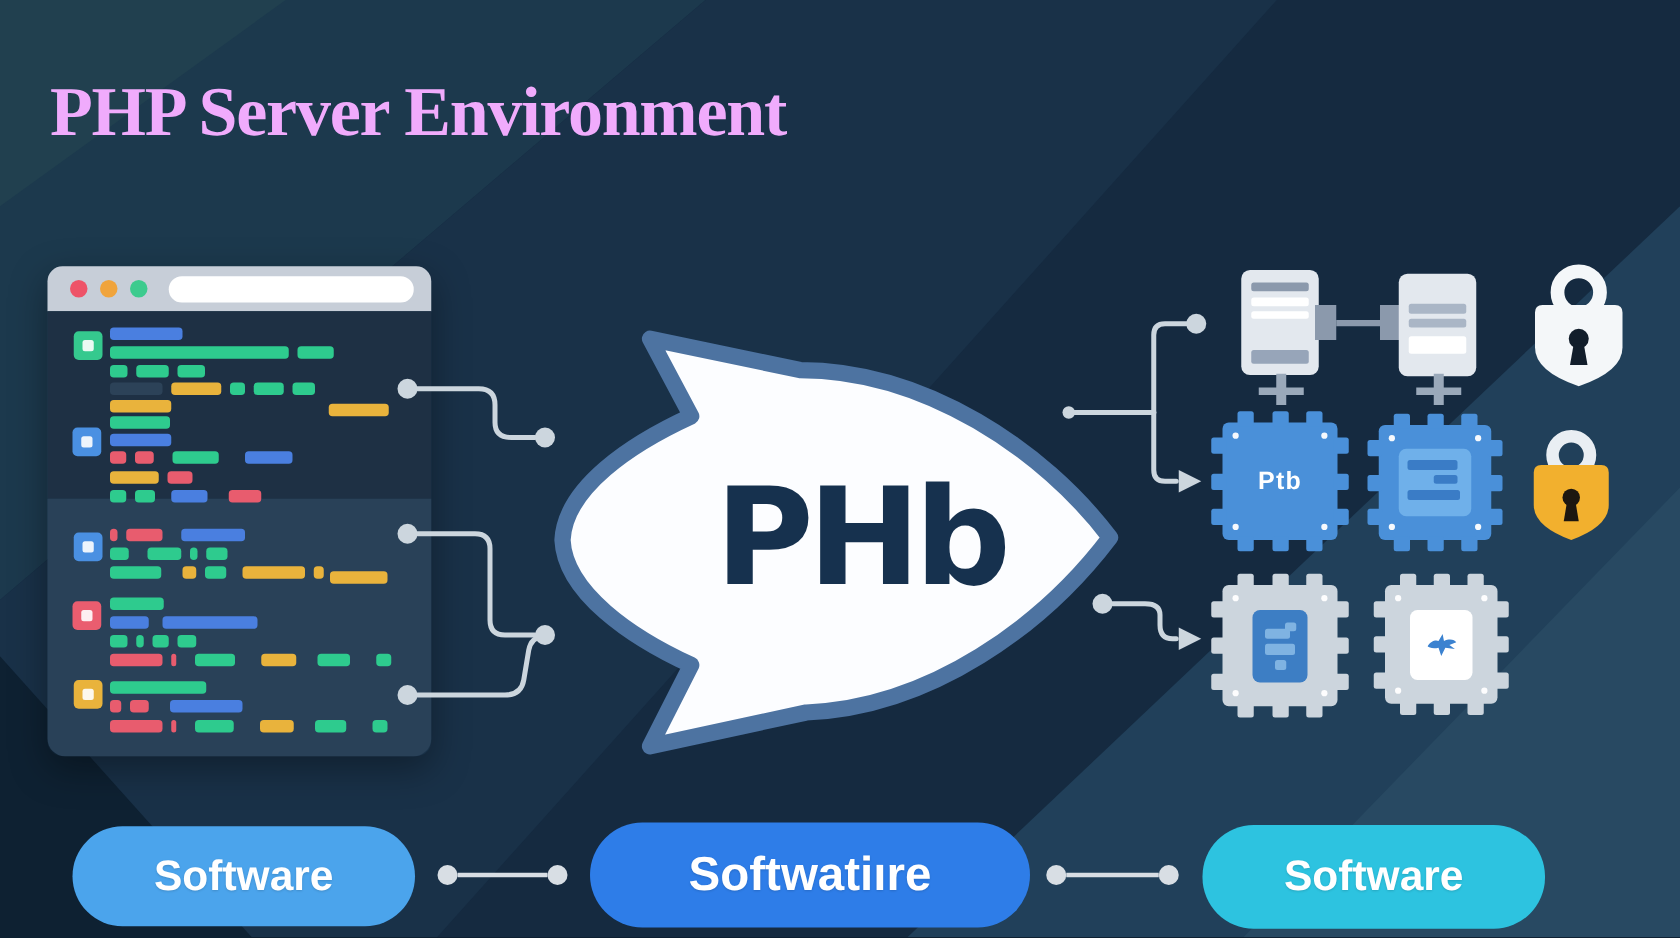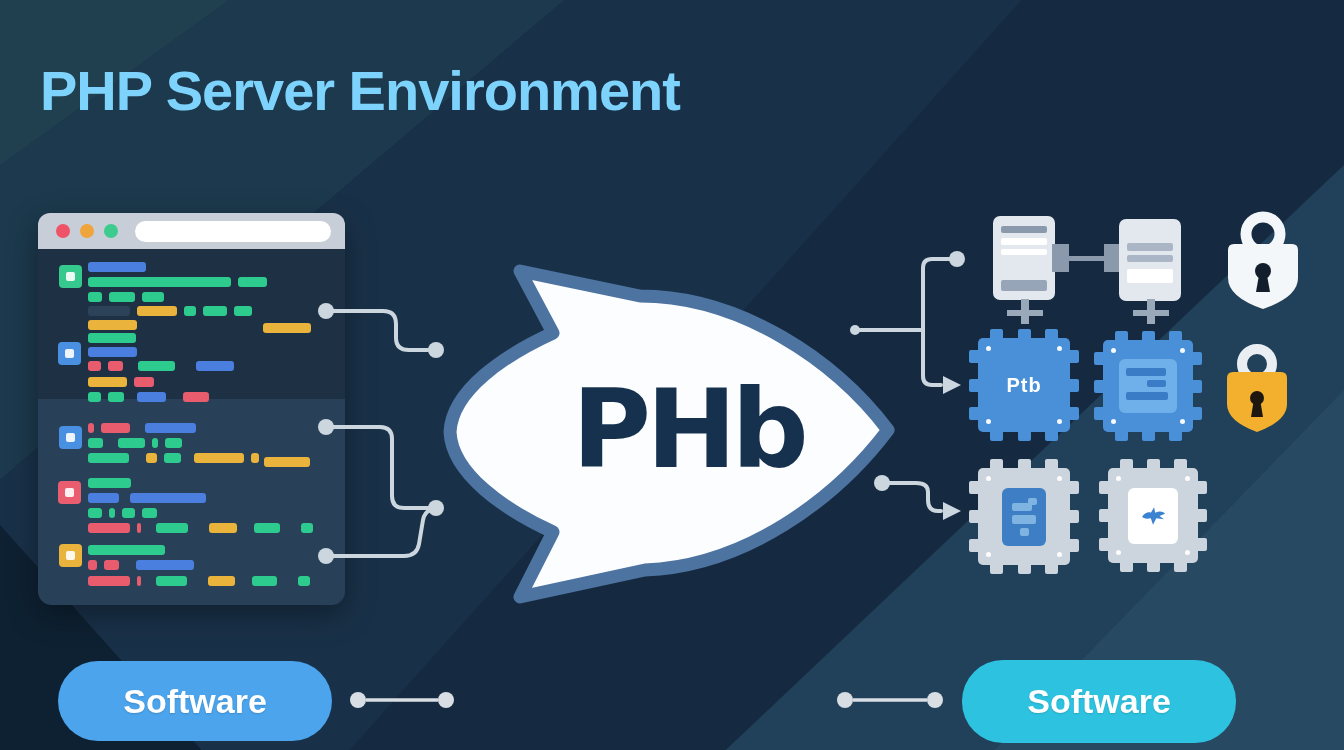--- a/index.html
+++ b/index.html
@@ -7,22 +7,22 @@
          font-family:"Liberation Sans",sans-serif;}
   .abs{position:absolute;}
   .bg{position:absolute;inset:0;}
   .bgA{background:#152a40;}
   .bgG{background:#21404f;clip-path:polygon(0 0,17% 0,0 22%);}
   .bgB{background:#1c394d;clip-path:polygon(0 0,42% 0,0 64%);}
   .bgC{background:#193148;clip-path:polygon(42% 0,76% 0,26% 100%,0 100%,0 64%);}
   .bgD{background:#21405a;clip-path:polygon(100% 22%,100% 100%,54% 100%);}
   .bgE{background:#284962;clip-path:polygon(100% 52%,100% 100%,74% 100%);}
   .bgF{background:#0e2132;clip-path:polygon(0 70%,15% 100%,0 100%);}
-  #page-title{position:absolute;left:40px;top:58px;margin:0;color:#7dd3fc;
-      font-size:56px;font-weight:700;letter-spacing:-1px;}
+  #page-title{position:absolute;left:40px;top:58px;margin:0;color:#f0abfc;
+      font-size:56px;font-weight:700;letter-spacing:-1px;font-family:Liberation Serif, serif;}
   
   #editor{position:absolute;left:38px;top:213px;width:307px;height:392px;
       border-radius:12px;box-shadow:0 10px 30px rgba(0,0,0,.35);}
   #editor-header{position:absolute;left:0;top:0;width:100%;height:36px;
       background:#c7ced8;border-radius:12px 12px 0 0;}
   .win-dot{position:absolute;top:11px;width:14px;height:14px;border-radius:50%;}
   #address-bar{position:absolute;left:97px;right:14px;top:8px;height:21px;
       background:#ffffff;border-radius:11px;}
   #editor-sec1{position:absolute;left:0;top:36px;width:100%;height:150px;background:#1e3044;}
   #editor-sec2{position:absolute;left:0;top:186px;width:100%;height:206px;background:#294158;
@@ -302,17 +302,20 @@
       <div style="position: absolute; top: 69.5px; right: -9px; height: 13px; width: 12px; background: rgb(204, 213, 221); border-radius: 2px;"></div>
       <div style="position: absolute; left: 8px; top: 8px; width: 5px; height: 5px; border-radius: 50%; background: rgb(255, 255, 255); opacity: 0.95;"></div>
       <div style="position: absolute; left: 77px; top: 8px; width: 5px; height: 5px; border-radius: 50%; background: rgb(255, 255, 255); opacity: 0.95;"></div>
       <div style="position: absolute; left: 8px; top: 82px; width: 5px; height: 5px; border-radius: 50%; background: rgb(255, 255, 255); opacity: 0.95;"></div>
       <div style="position: absolute; left: 77px; top: 82px; width: 5px; height: 5px; border-radius: 50%; background: rgb(255, 255, 255); opacity: 0.95;"></div>
     </div>
 
   <div class="pill" style="left: 58px; top: 661px; width: 274px; height: 80px; border-radius: 40px; font-size: 34px; background: rgb(75, 164, 236);">
     <span>Software</span>
   </div>
+  <div class="pill" style="left: 472px; top: 658px; width: 352px; height: 84px; border-radius: 42px; font-size: 38px; background: rgb(46, 125, 232);">
+    <span>Softwatiıre</span>
+  </div>
   <div class="pill" style="left: 962px; top: 660px; width: 274px; height: 83px; border-radius: 41px; font-size: 34px; background: rgb(45, 195, 224);">
     <span>Software</span>
   </div>
 
 </div>
 
 </body></html>

